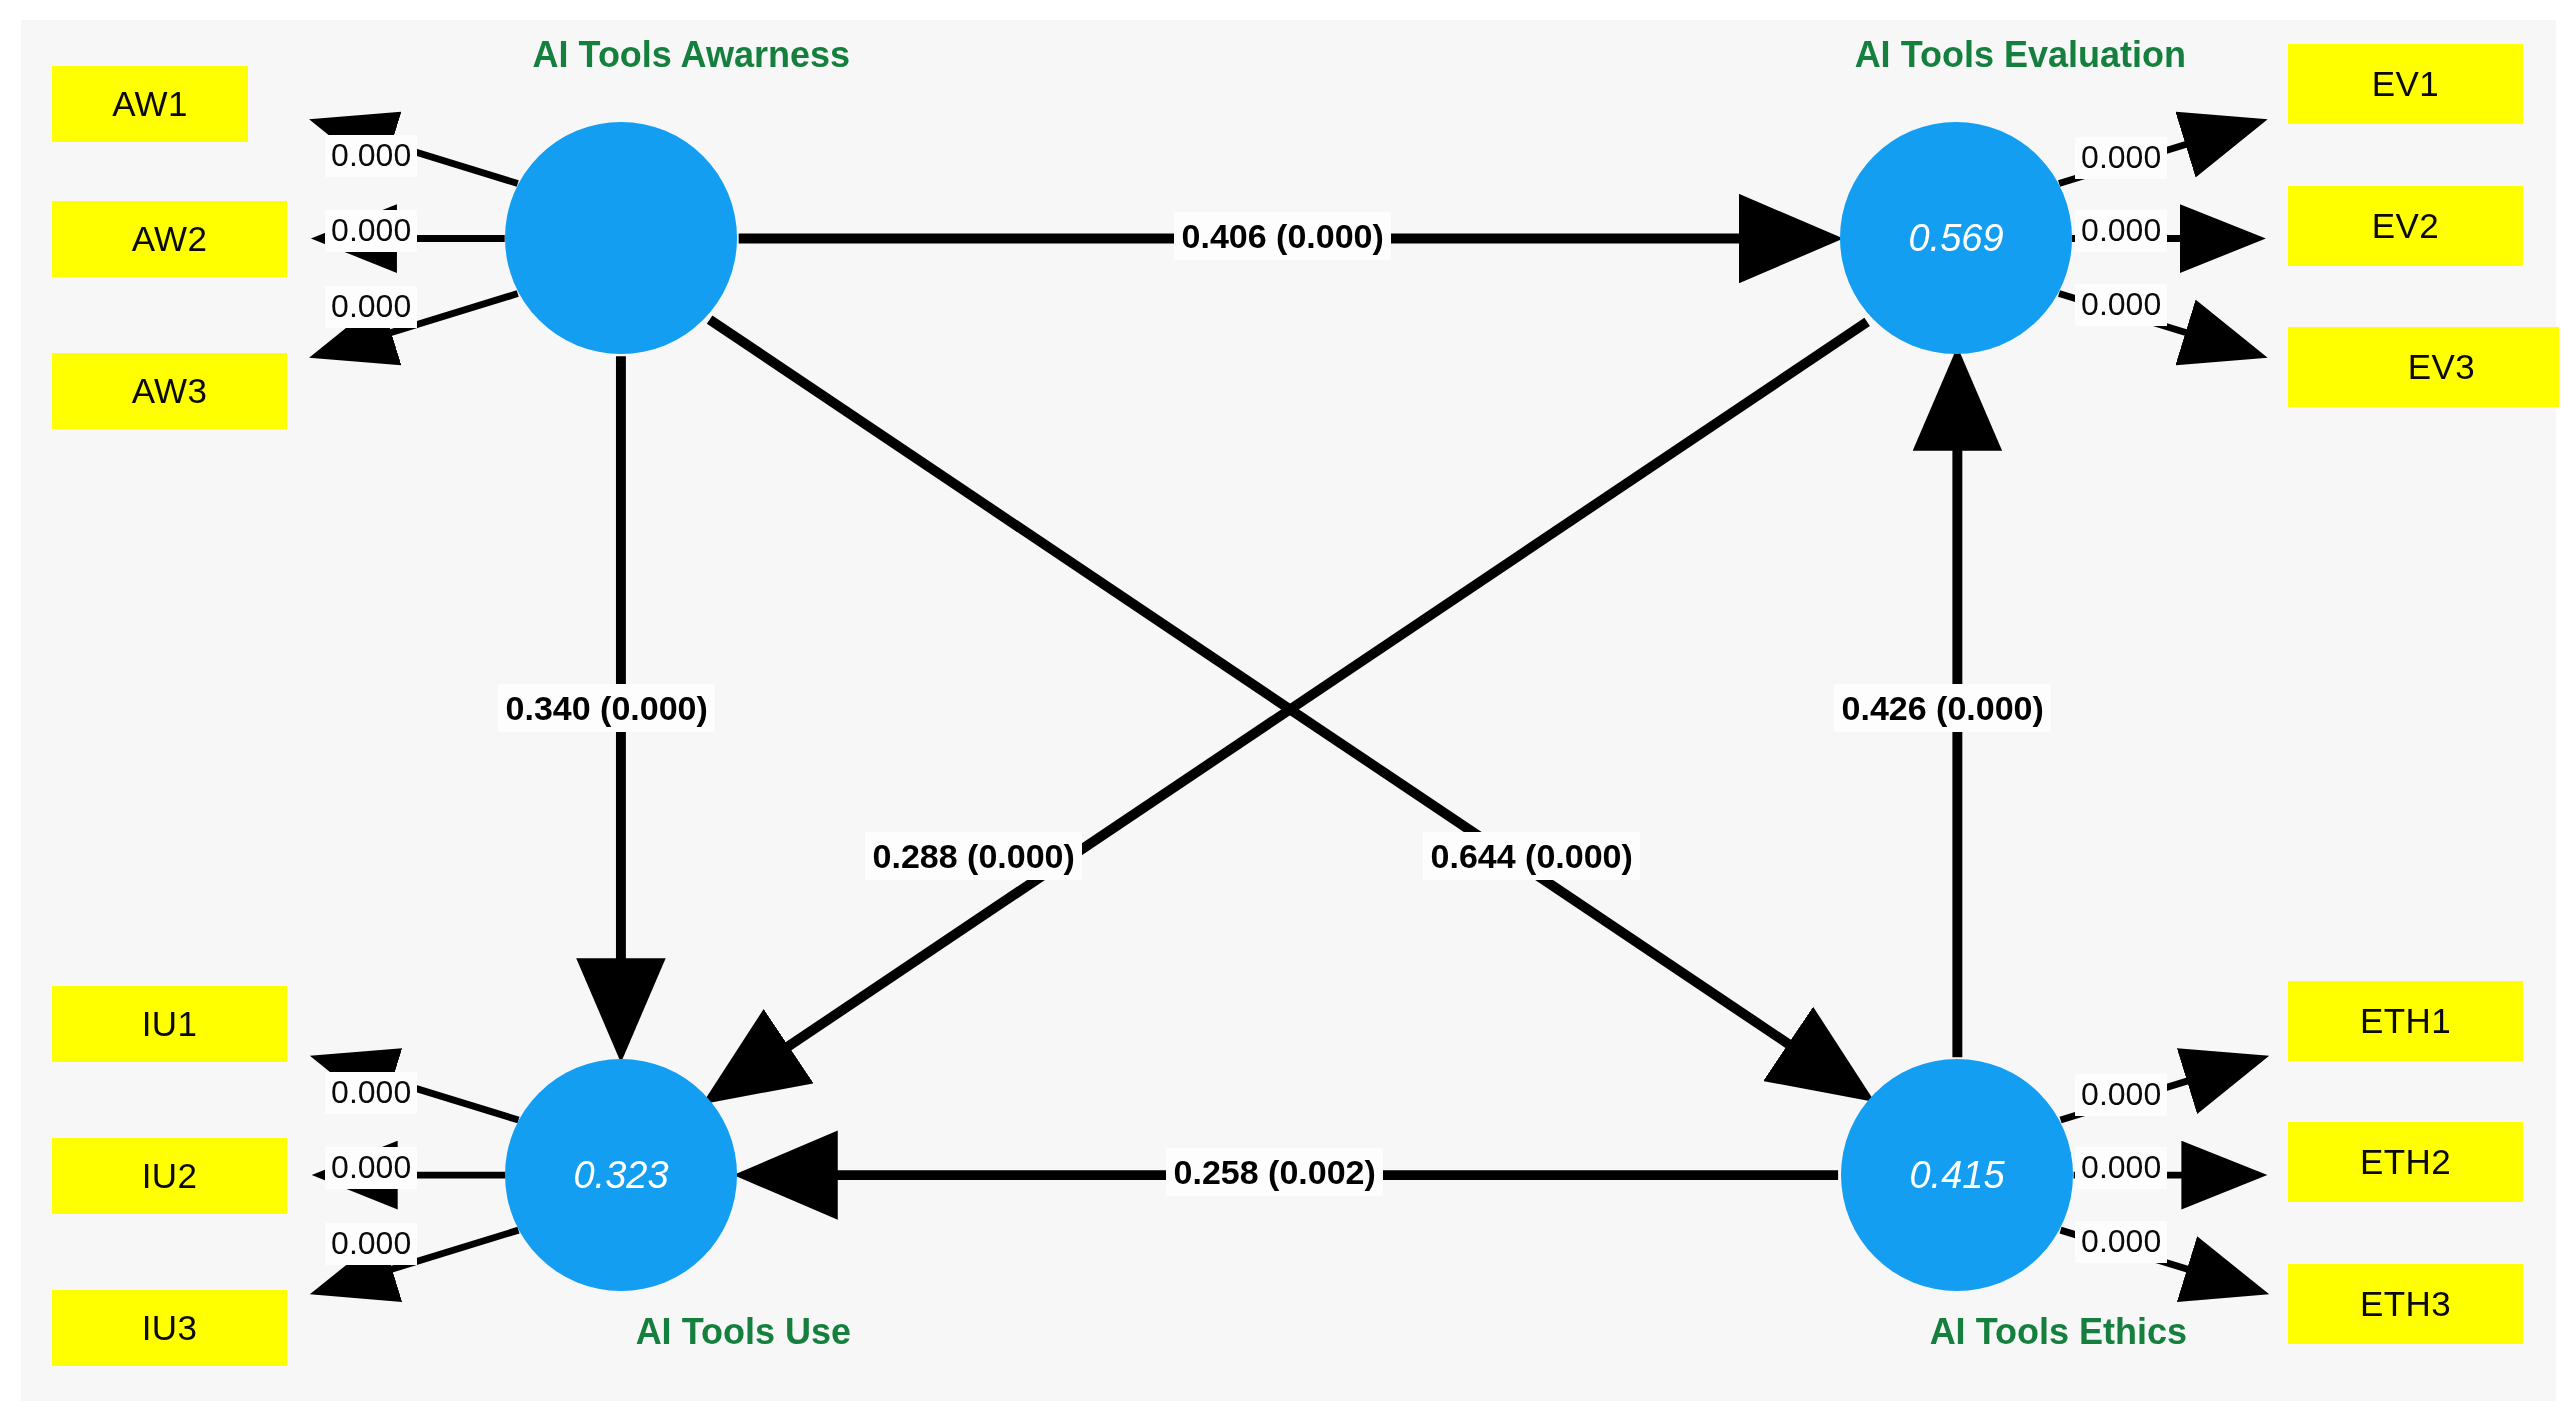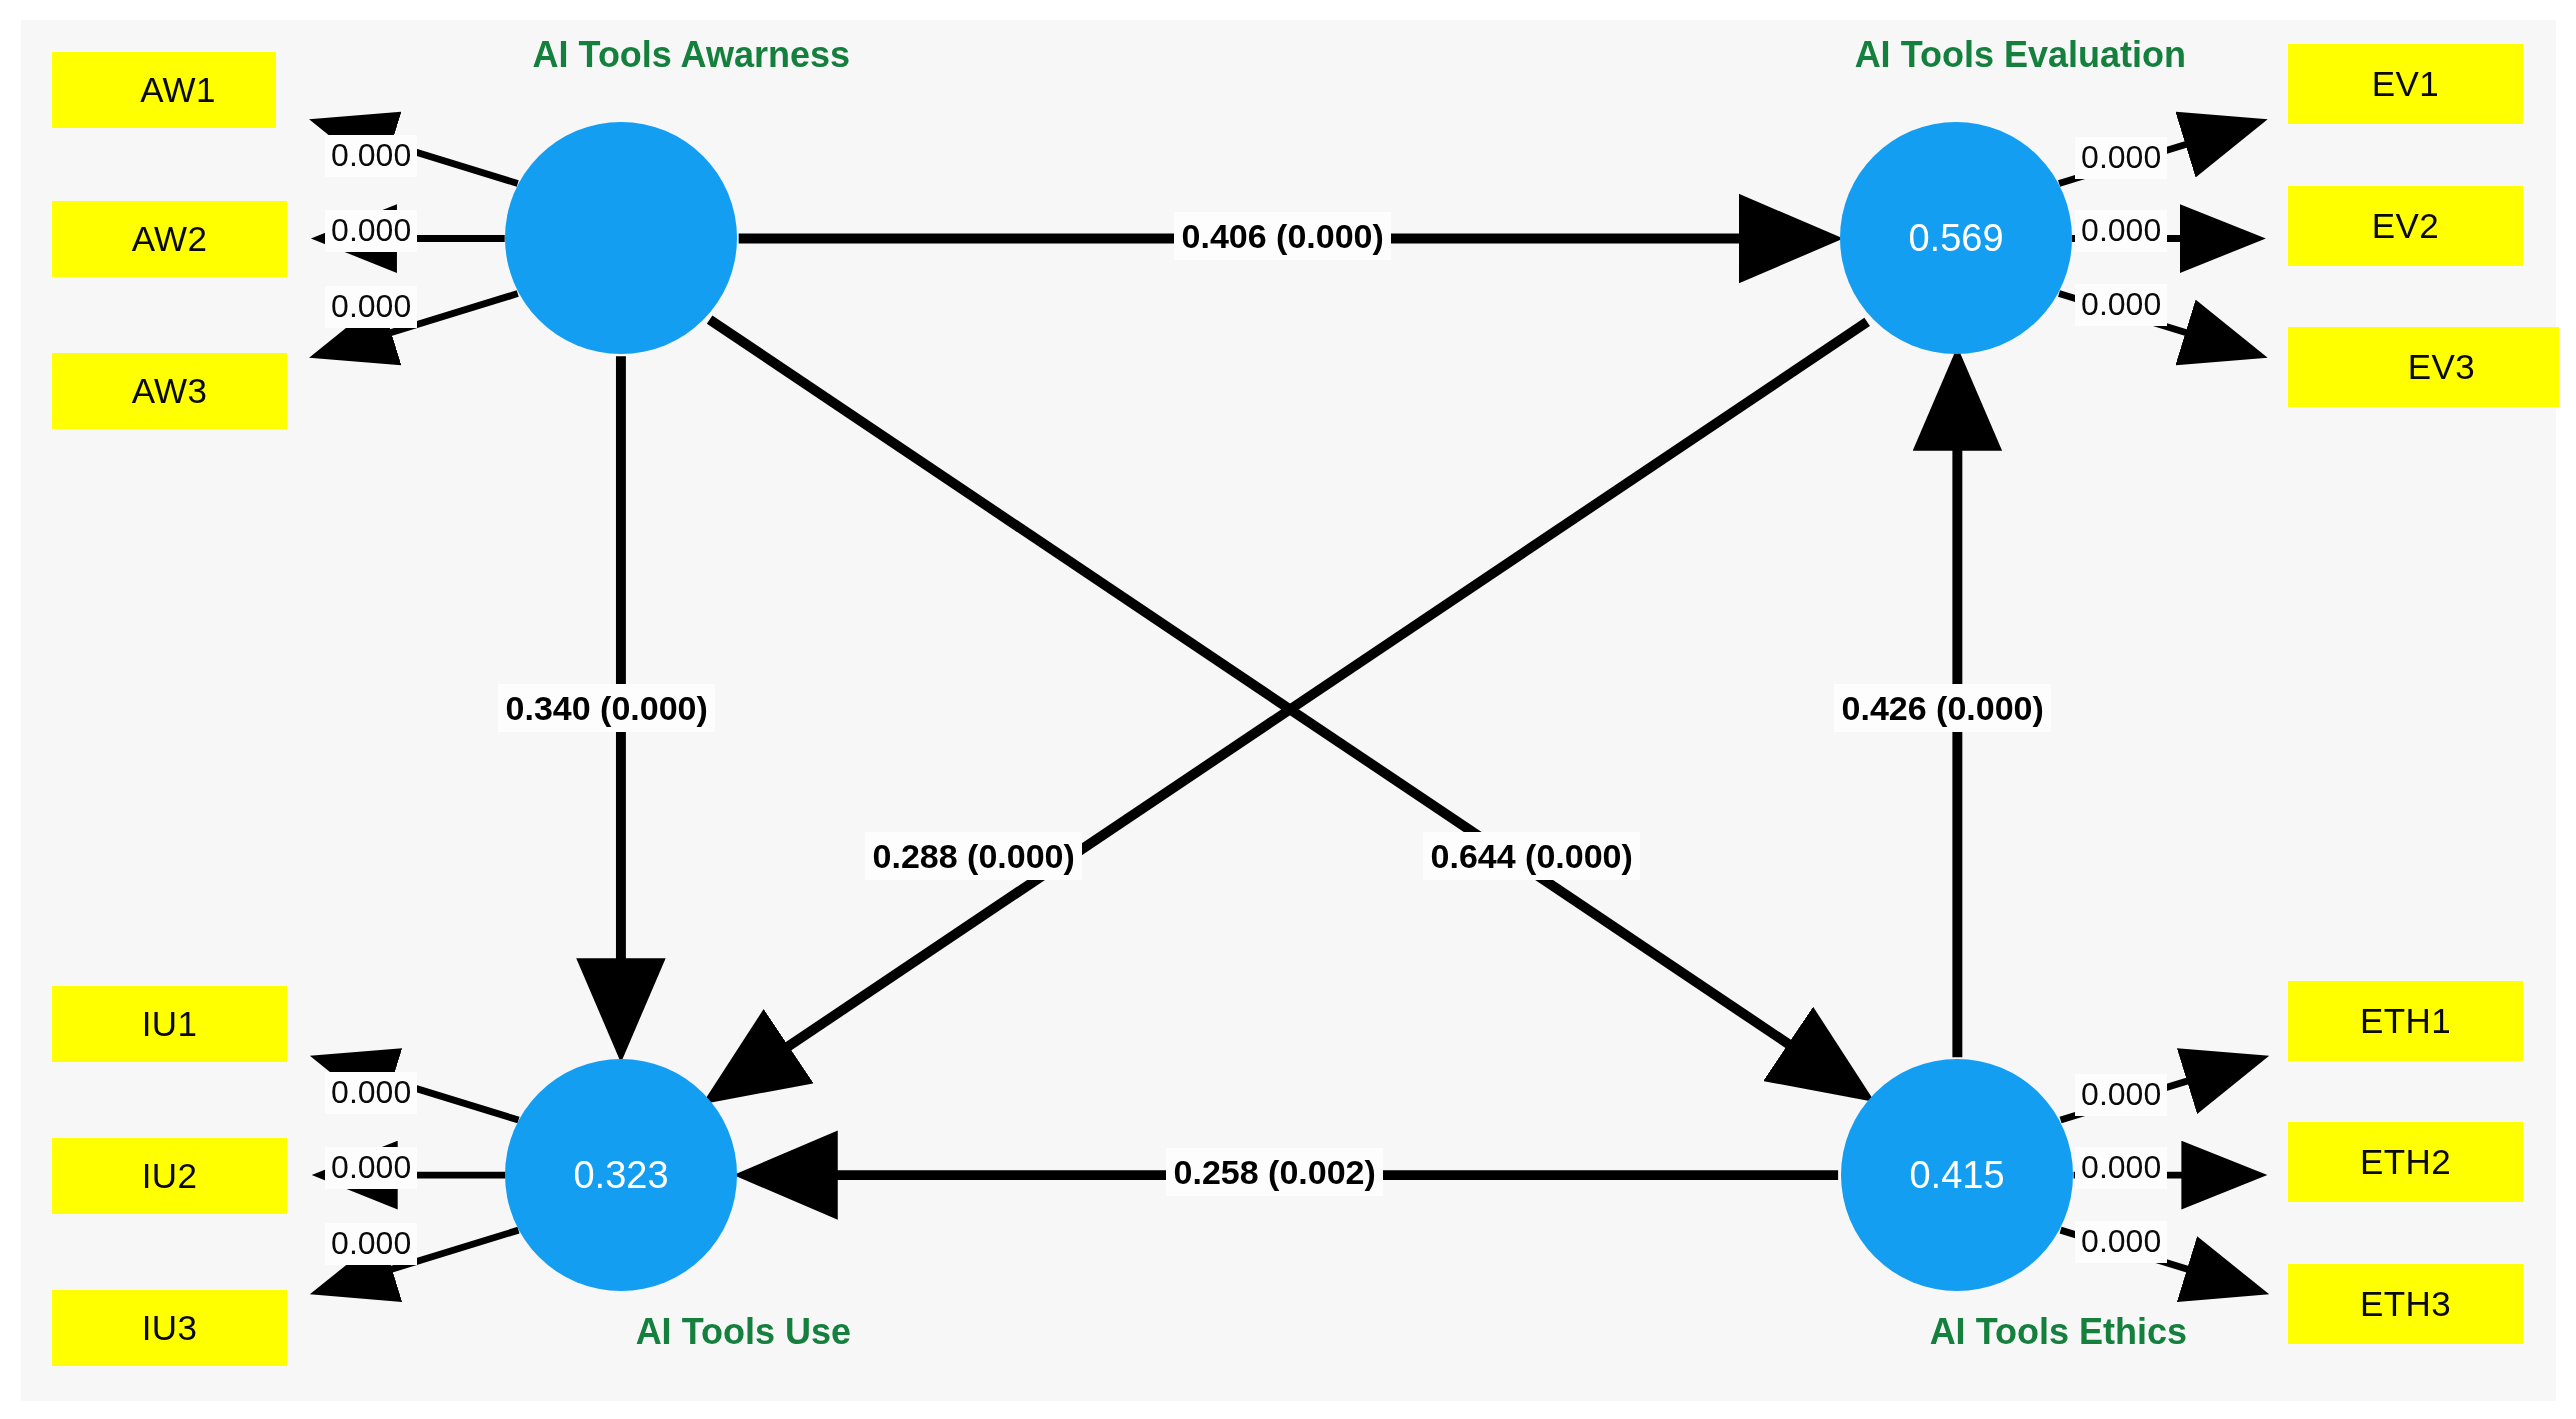--- a/index.html
+++ b/index.html
@@ -7,21 +7,21 @@
   #stage{position:relative;width:2576px;height:1419px;background:#ffffff;}
   #canvas{position:absolute;left:20.6px;top:20px;width:2535px;height:1381px;background:#f7f7f8;}
   svg.paths{position:absolute;left:0;top:0;width:2576px;height:1419px;pointer-events:none;}
   .ind-box{
     position:absolute;background:#ffff00;display:flex;align-items:center;justify-content:center;
     color:#0a0a0a;font-size:35px;font-family:"Liberation Sans",sans-serif;font-weight:400;letter-spacing:0.4px;
   }
   .lv-circle{
     position:absolute;border-radius:50%;background:#149ef2;
     display:flex;align-items:center;justify-content:center;
-    color:#ffffff;font-size:38px;font-weight:400;font-family:"Liberation Sans",sans-serif;
+    color:#ffffff;font-size:38px;font-weight:400;font-family:"Liberation Sans",sans-serif;font-style:italic;
   }
   .lv-title{
     position:absolute;color:#15803d;font-size:36px;font-weight:bold;white-space:nowrap;
     font-family:"Liberation Sans",sans-serif;text-align:right;
   }
   .path-label{
     position:absolute;background:#fdfdfd;color:#000000;font-size:34px;font-weight:bold;
     white-space:nowrap;padding:4.6px 7.6px;font-family:"Liberation Sans",sans-serif;
     display:flex;align-items:center;justify-content:center;
   }
@@ -80,21 +80,21 @@
       <path d="M 2560,1383 L 2560,470" marker-end="url(#ah-big)"></path>
 
       <path d="M 2404,1537 L 976,1537" marker-end="url(#ah-big)"></path>
 
       <path d="M 2442,421 L 932,1435" marker-end="url(#ah-big)"></path>
 
       <path d="M 928,418 L 2438,1432" marker-end="url(#ah-big)"></path>
     </g>
   </svg>
 
-  <div class="ind-box" style="left:52px;top:52px;width:196px;height:76px;padding-left:28px;">
+  <div class="ind-box" style="left:52px;top:66px;width:196px;height:76px;">
       <span>AW1</span>
     </div>
   <div class="ind-box" style="left:52px;top:201px;width:235px;height:76px;">
       <span>AW2</span>
     </div>
   <div class="ind-box" style="left:52px;top:353px;width:235px;height:76px;">
       <span>AW3</span>
     </div>
   <div class="ind-box" style="left:52px;top:986px;width:235px;height:76px;">
       <span>IU1</span>

